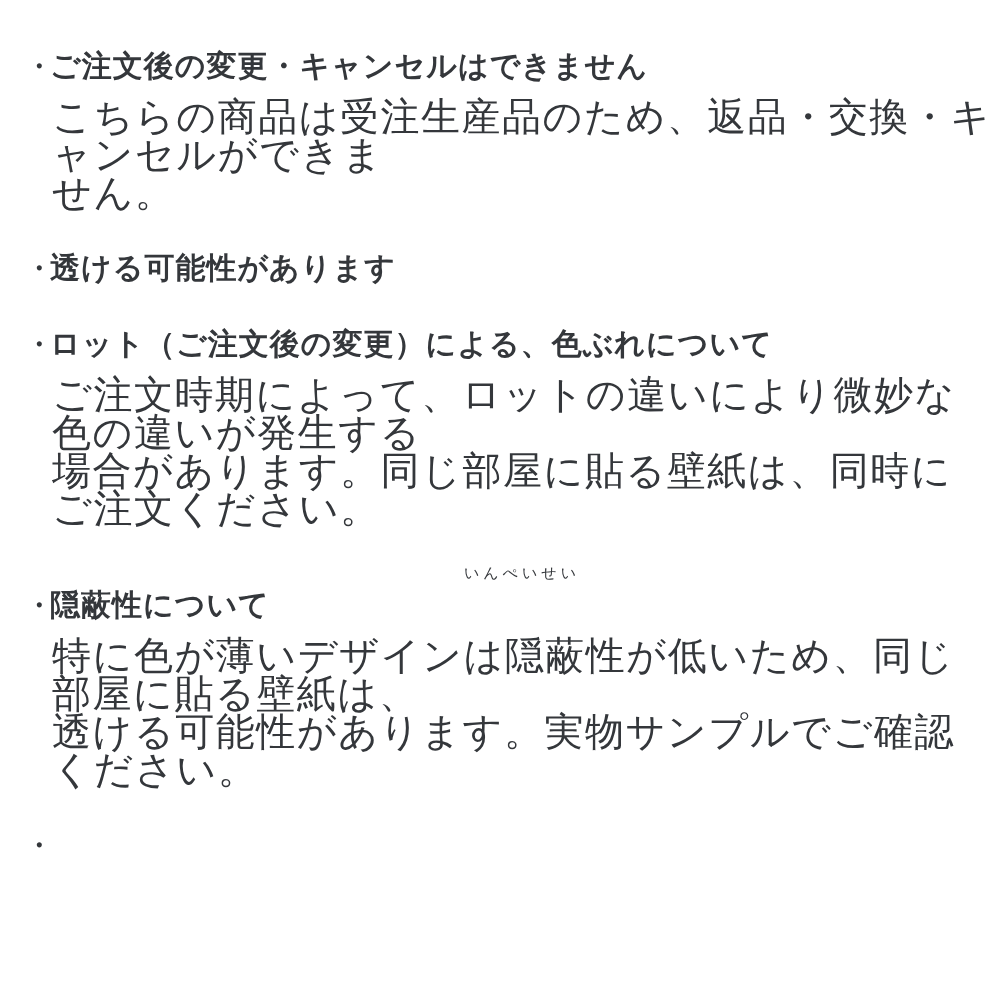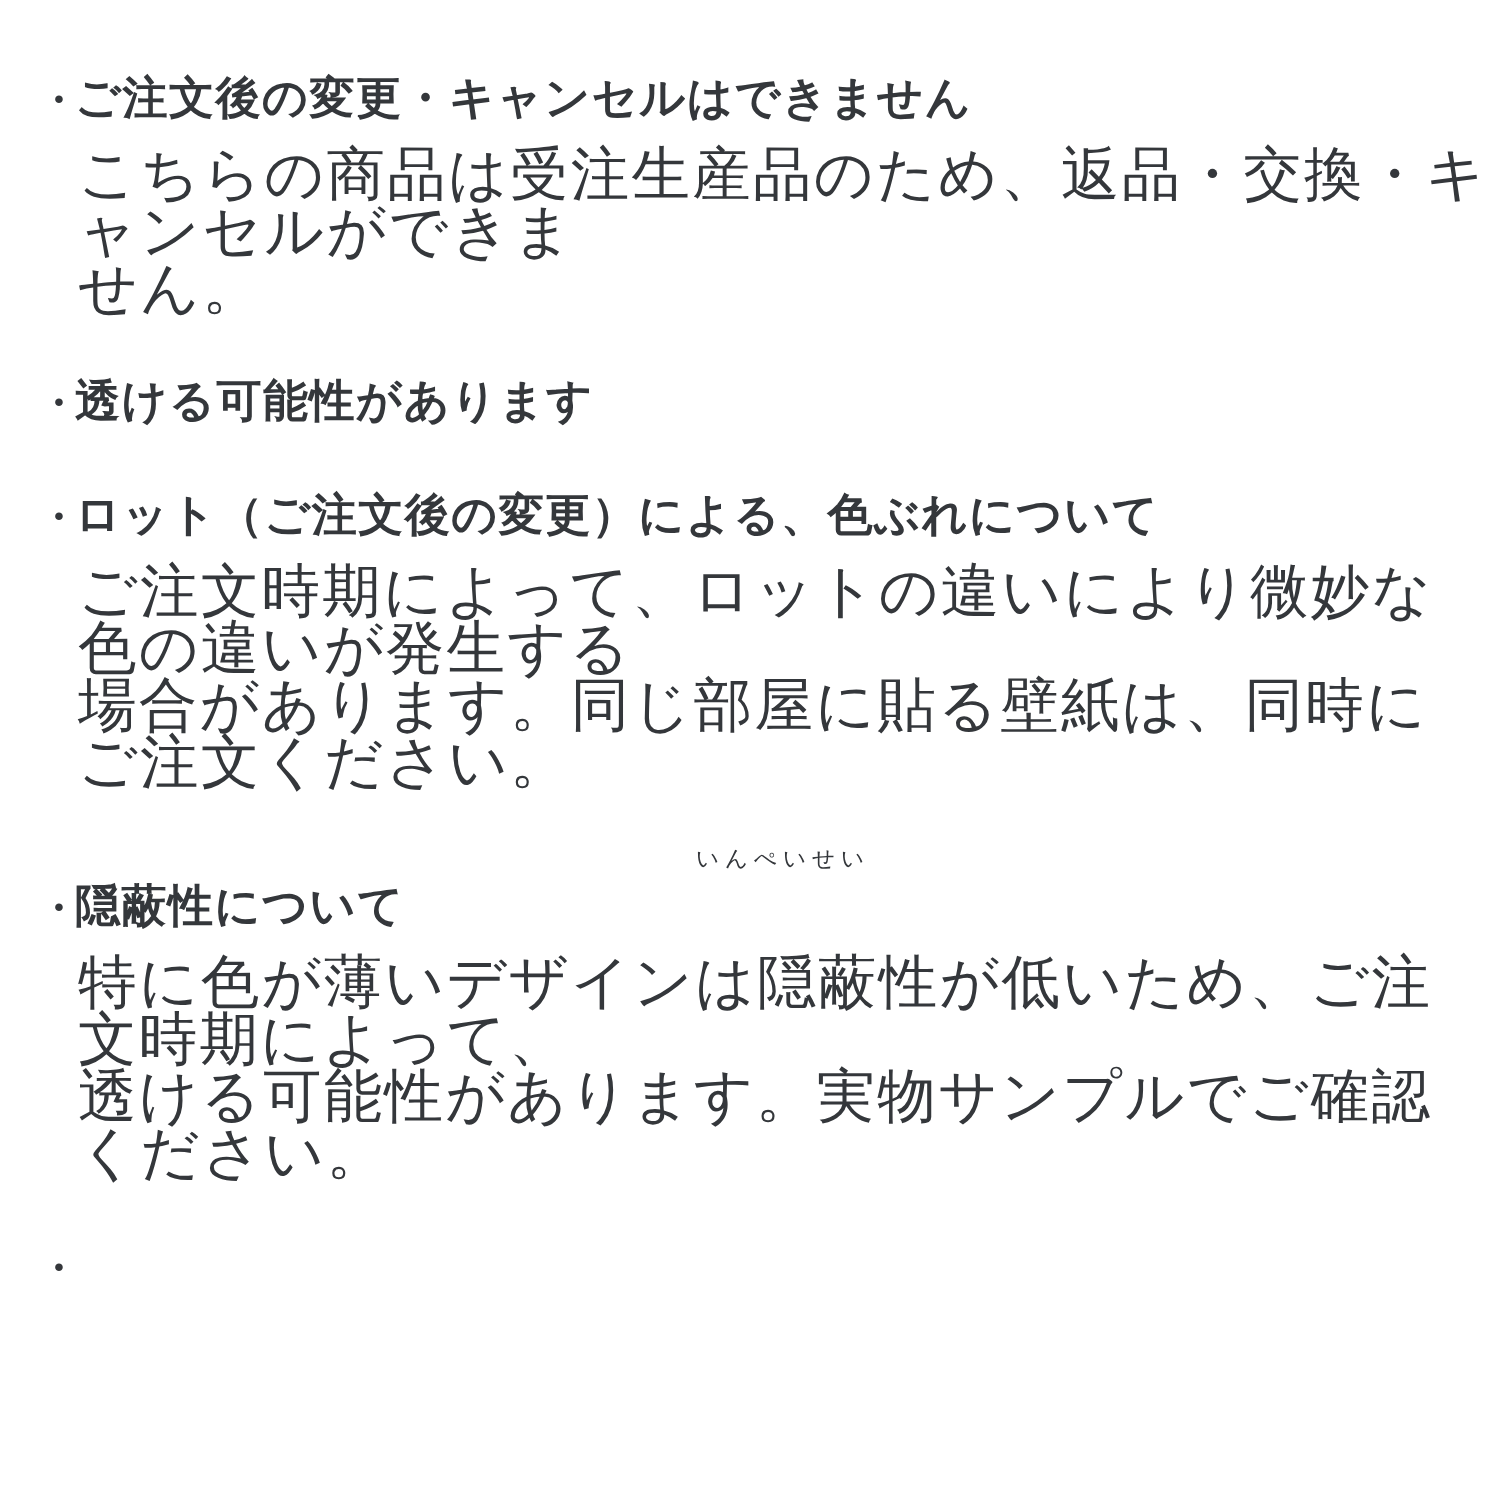--- a/index.html
+++ b/index.html
@@ -84,21 +84,21 @@
     <div class="body-text">ご注文時期によって、ロットの違いにより微妙な色の違いが発生する
 場合があります。同じ部屋に貼る壁紙は、同時にご注文ください。</div>
   </div>
 
   <div class="section">
     <div class="furigana">いんぺいせい</div>
     <div class="heading-row">
       <span class="bullet">・</span>
       <span>隠蔽性について</span>
     </div>
-    <div class="body-text">特に色が薄いデザインは隠蔽性が低いため、ご注文時期によって、
+    <div class="body-text">特に色が薄いデザインは隠蔽性が低いため、同じ部屋に貼る壁紙は、
 透ける可能性があります。実物サンプルでご確認ください。</div>
   </div>
 
   <div class="section">
     <div class="heading-row">
       <span class="bullet">・</span>
     </div>
 
   </div>
 

